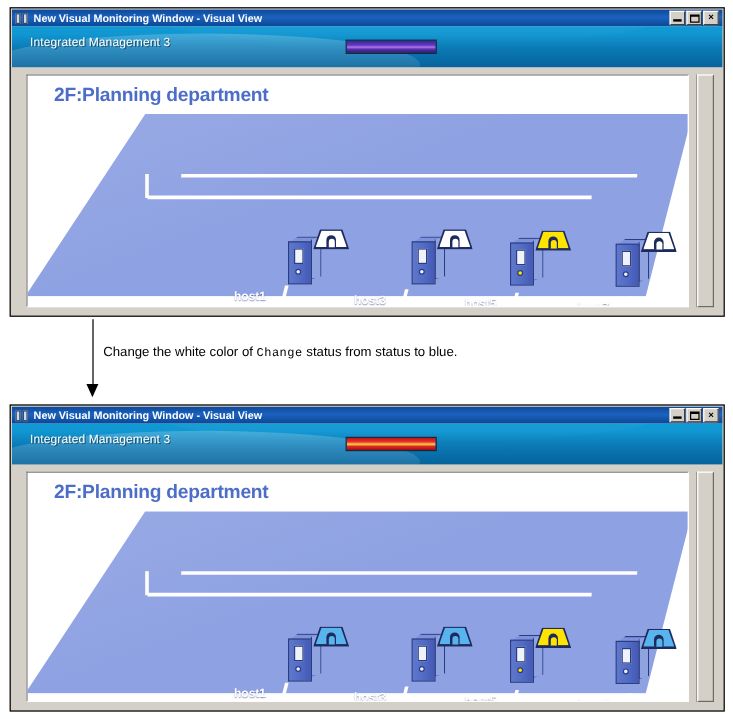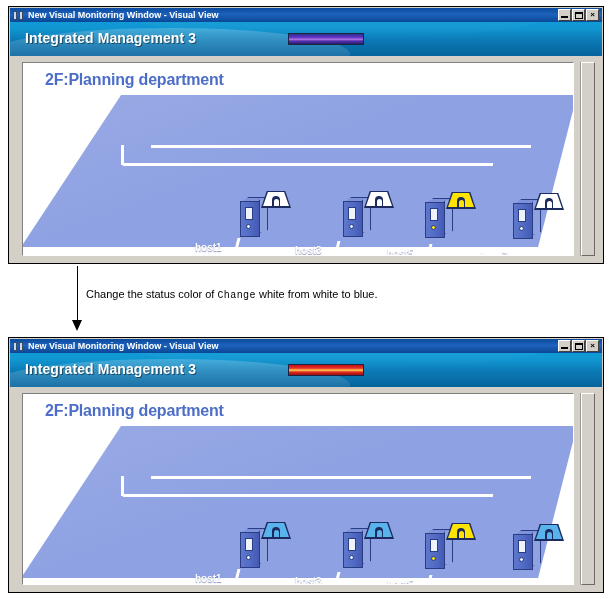--- a/index.html
+++ b/index.html
@@ -25,21 +25,21 @@
   .wbtn.max::after{content:"";position:absolute;left:2px;top:2px;width:8px;height:7px;border:1px solid #000;border-top-width:2px;box-sizing:border-box;}
   .wbtn.cls{font-weight:bold;font-family:"Liberation Sans",sans-serif;}
 
   
   .banner{position:absolute;left:1px;right:1px;top:15px;height:34px;overflow:hidden;
     background:linear-gradient(to bottom,#0f9ad6 0%,#1197d2 18%,#0b79b4 55%,#06639c 100%);}
   .banner .swoosh{position:absolute;left:-20px;bottom:-24px;width:360px;height:52px;border-radius:50%;
     background:linear-gradient(to bottom,rgba(255,255,255,.20),rgba(255,255,255,0));}
   .banner .swoosh2{position:absolute;left:120px;top:-30px;width:420px;height:46px;border-radius:50%;
     background:linear-gradient(to bottom,rgba(255,255,255,.10),rgba(255,255,255,0));}
-  .banner-title{position:absolute;left:15px;top:8px;color:#ffffff;font-size:14px;font-weight:bold;
+  .banner-title{position:absolute;left:15px;top:8px;color:#ffffff;font-size:10px;font-weight:normal;
     text-shadow:1px 1px 0 rgba(0,0,0,.45);letter-spacing:.1px;white-space:nowrap;}
   .badge{position:absolute;top:11px;left:278px;width:76px;height:12px;border:1px solid #1b2440;box-sizing:border-box;}
   .badge.purple{background:linear-gradient(to bottom,#2b2f8e 0%,#6b36c8 38%,#b07ae8 52%,#5a2fae 70%,#241f6e 100%);}
   .badge.red{background:linear-gradient(to bottom,#c01414 0%,#e8302a 32%,#ffd24a 52%,#e02a22 70%,#9e0f0f 100%);}
 
   
   .client{position:absolute;left:4px;right:4px;top:52px;bottom:4px;background:#d4d0c8;}
   .inner{position:absolute;left:9px;top:3px;right:25px;bottom:3px;background:#fff;
     border:1px solid #808080;border-right-color:#fff;border-bottom-color:#fff;box-sizing:border-box;}
   .vscroll{position:absolute;right:4px;top:3px;bottom:3px;width:15px;background:#e9e7e2;
@@ -206,21 +206,21 @@
               </div>
             </div>
         </div>
       </div>
     </div>
   </div>
 
   <span class="arrow-line"></span>
   <span class="arrow-head"></span>
   <div class="caption">
-    <span>Change the status color of </span><span class="mono">Change</span><span> white from white to blue.</span>
+    <span>Change the white color of </span><span class="mono">Change</span><span> status from status to blue.</span>
   </div>
 
   <div class="window win-bot">
 
     <div class="titlebar">
       <span class="title-ico">
           <i class="b1"></i>
           <i class="b2"></i>
         </span>
       <span class="title-txt">New Visual Monitoring Window - Visual View</span>

